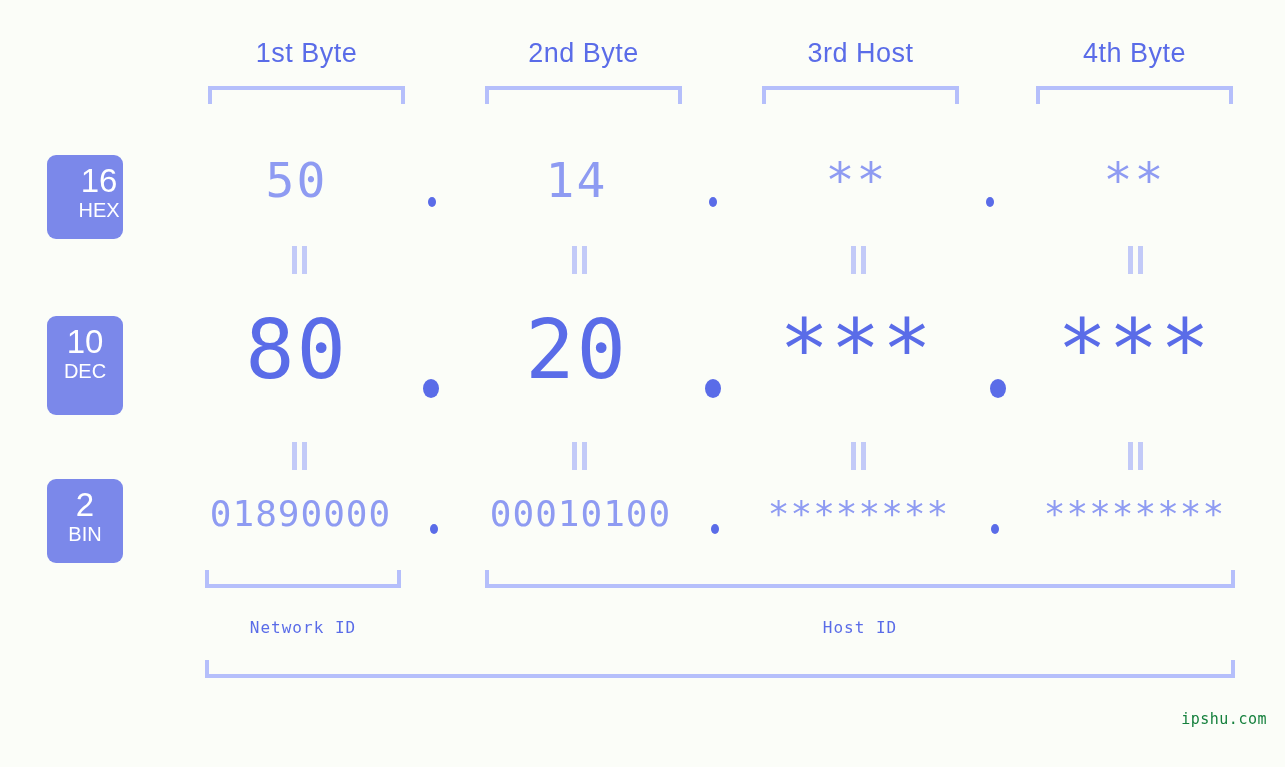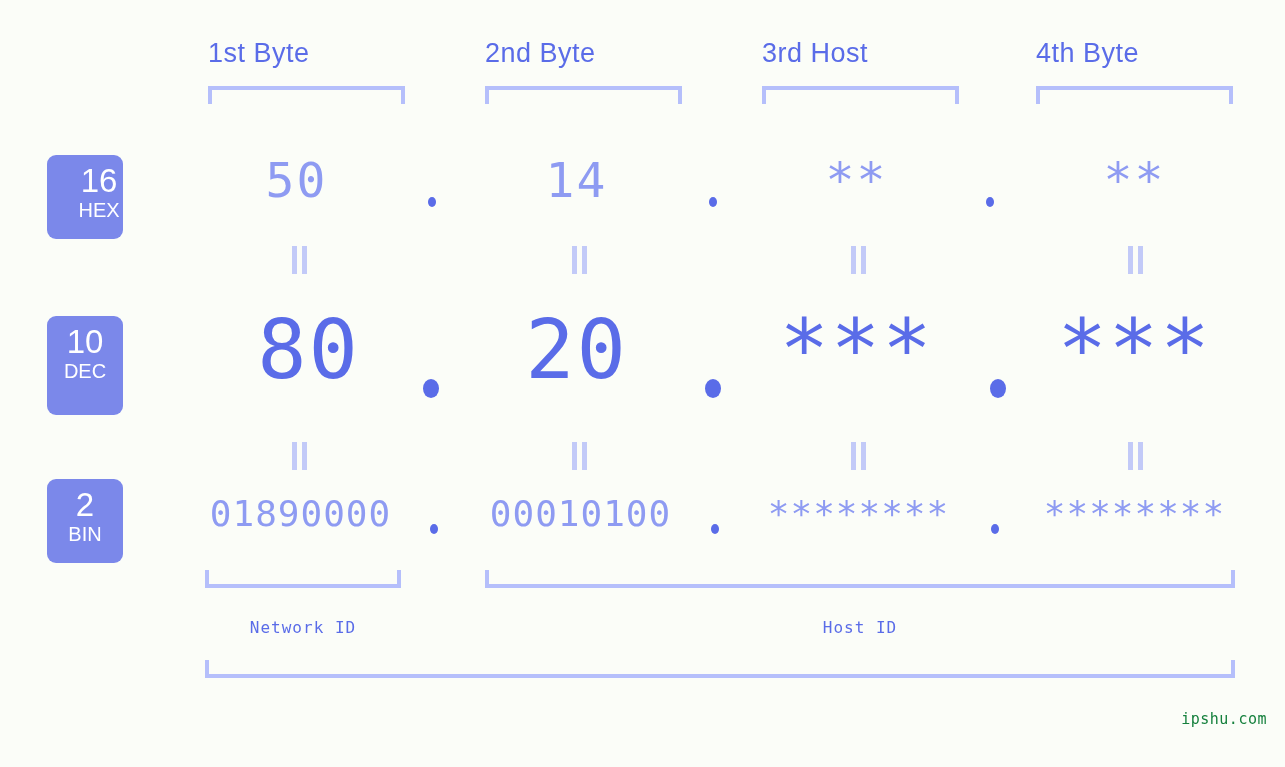--- a/index.html
+++ b/index.html
@@ -19,21 +19,21 @@
     width: 1285px;
     height: 767px;
   }
 
   
   .byte-header {
     position: absolute;
     top: 33px;
     height: 40px;
     line-height: 40px;
-    text-align: left;
+    text-align: center;
     font-family: "Liberation Sans", sans-serif;
     font-size: 27px;
     color: #5a6ce8;
     letter-spacing: 0.5px;
     white-space: nowrap;
   }
 
   
   .bracket-top {
     position: absolute;
@@ -235,21 +235,21 @@
   <span class="eq eq-upper" style="left:850px;">
       <i></i>
       <i></i>
     </span>
   <span class="eq eq-upper" style="left:1127px;">
       <i></i>
       <i></i>
     </span>
 
   <div class="row-dec">
-    <div class="val" style="left:210px; width:197px;">80</div>
+    <div class="val" style="left:198px; width:197px;">80</div>
     <div class="val" style="left:478px; width:197px;">20</div>
     <div class="val" style="left:758px; width:197px;">***</div>
     <div class="val" style="left:1036px; width:197px;">***</div>
     <span class="dot dot-dec" style="left:423px;"></span>
     <span class="dot dot-dec" style="left:705px;"></span>
     <span class="dot dot-dec" style="left:990px;"></span>
   </div>
 
   <span class="eq eq-lower" style="left:291px;">
       <i></i>

